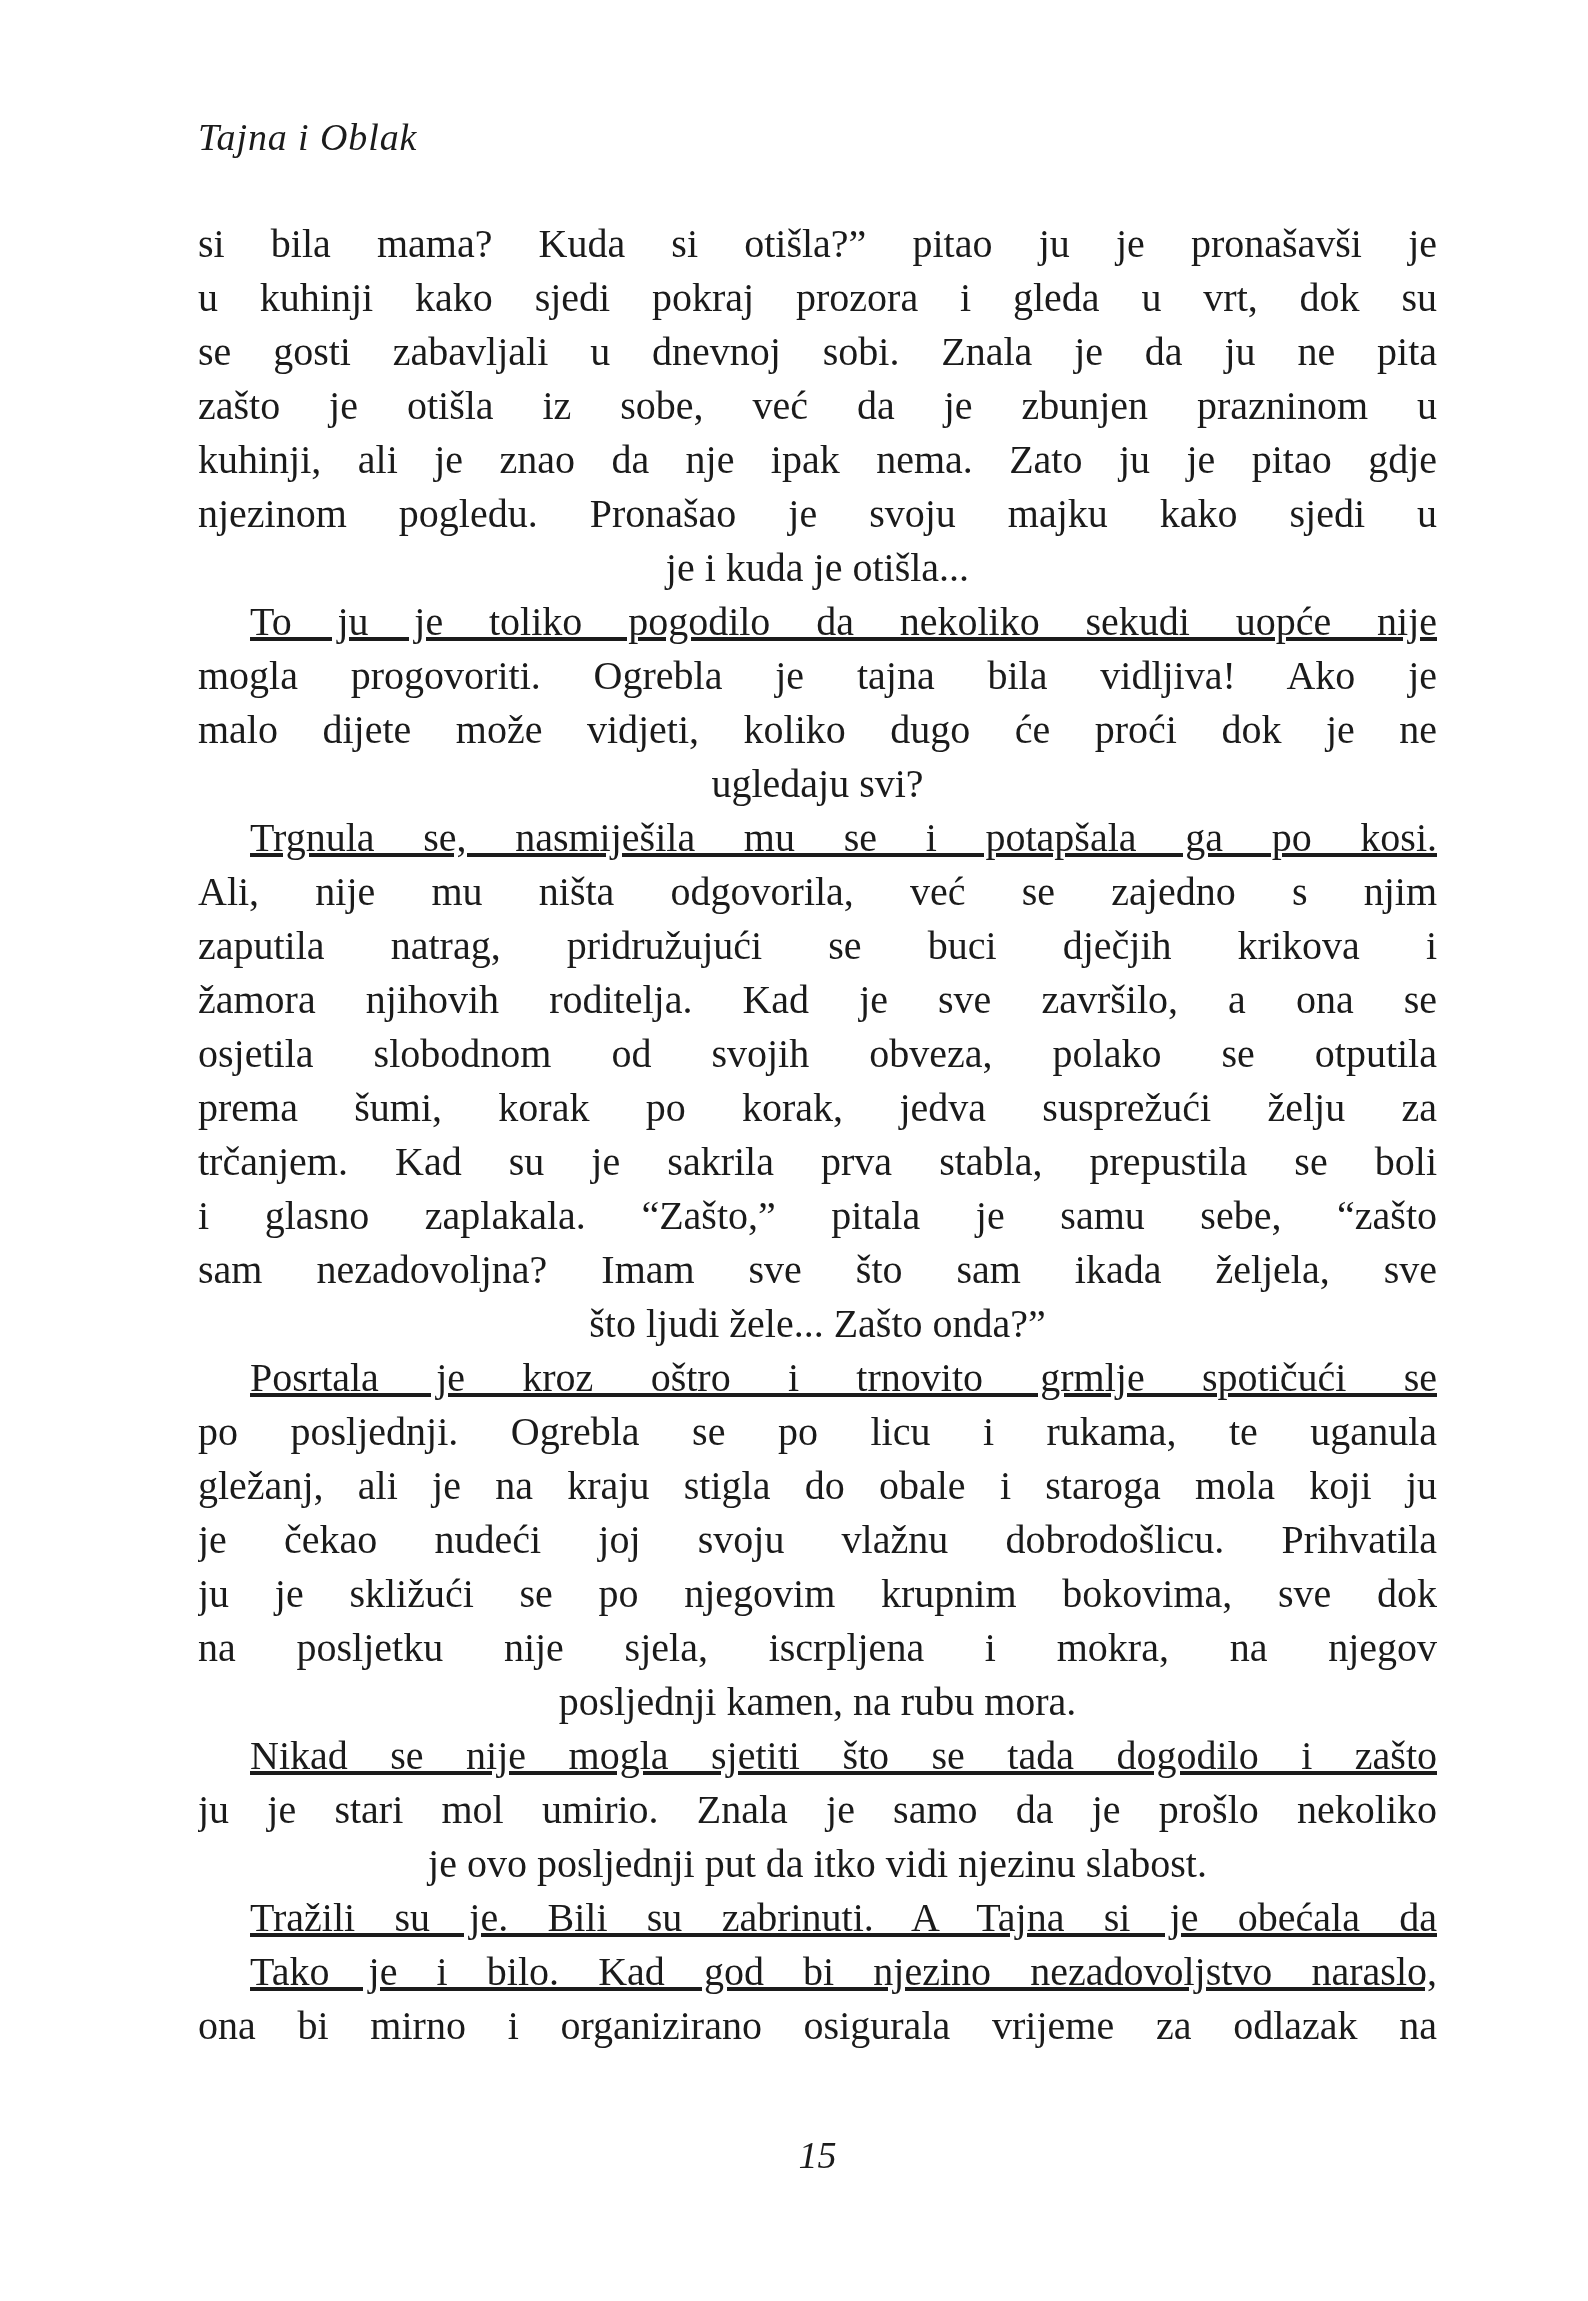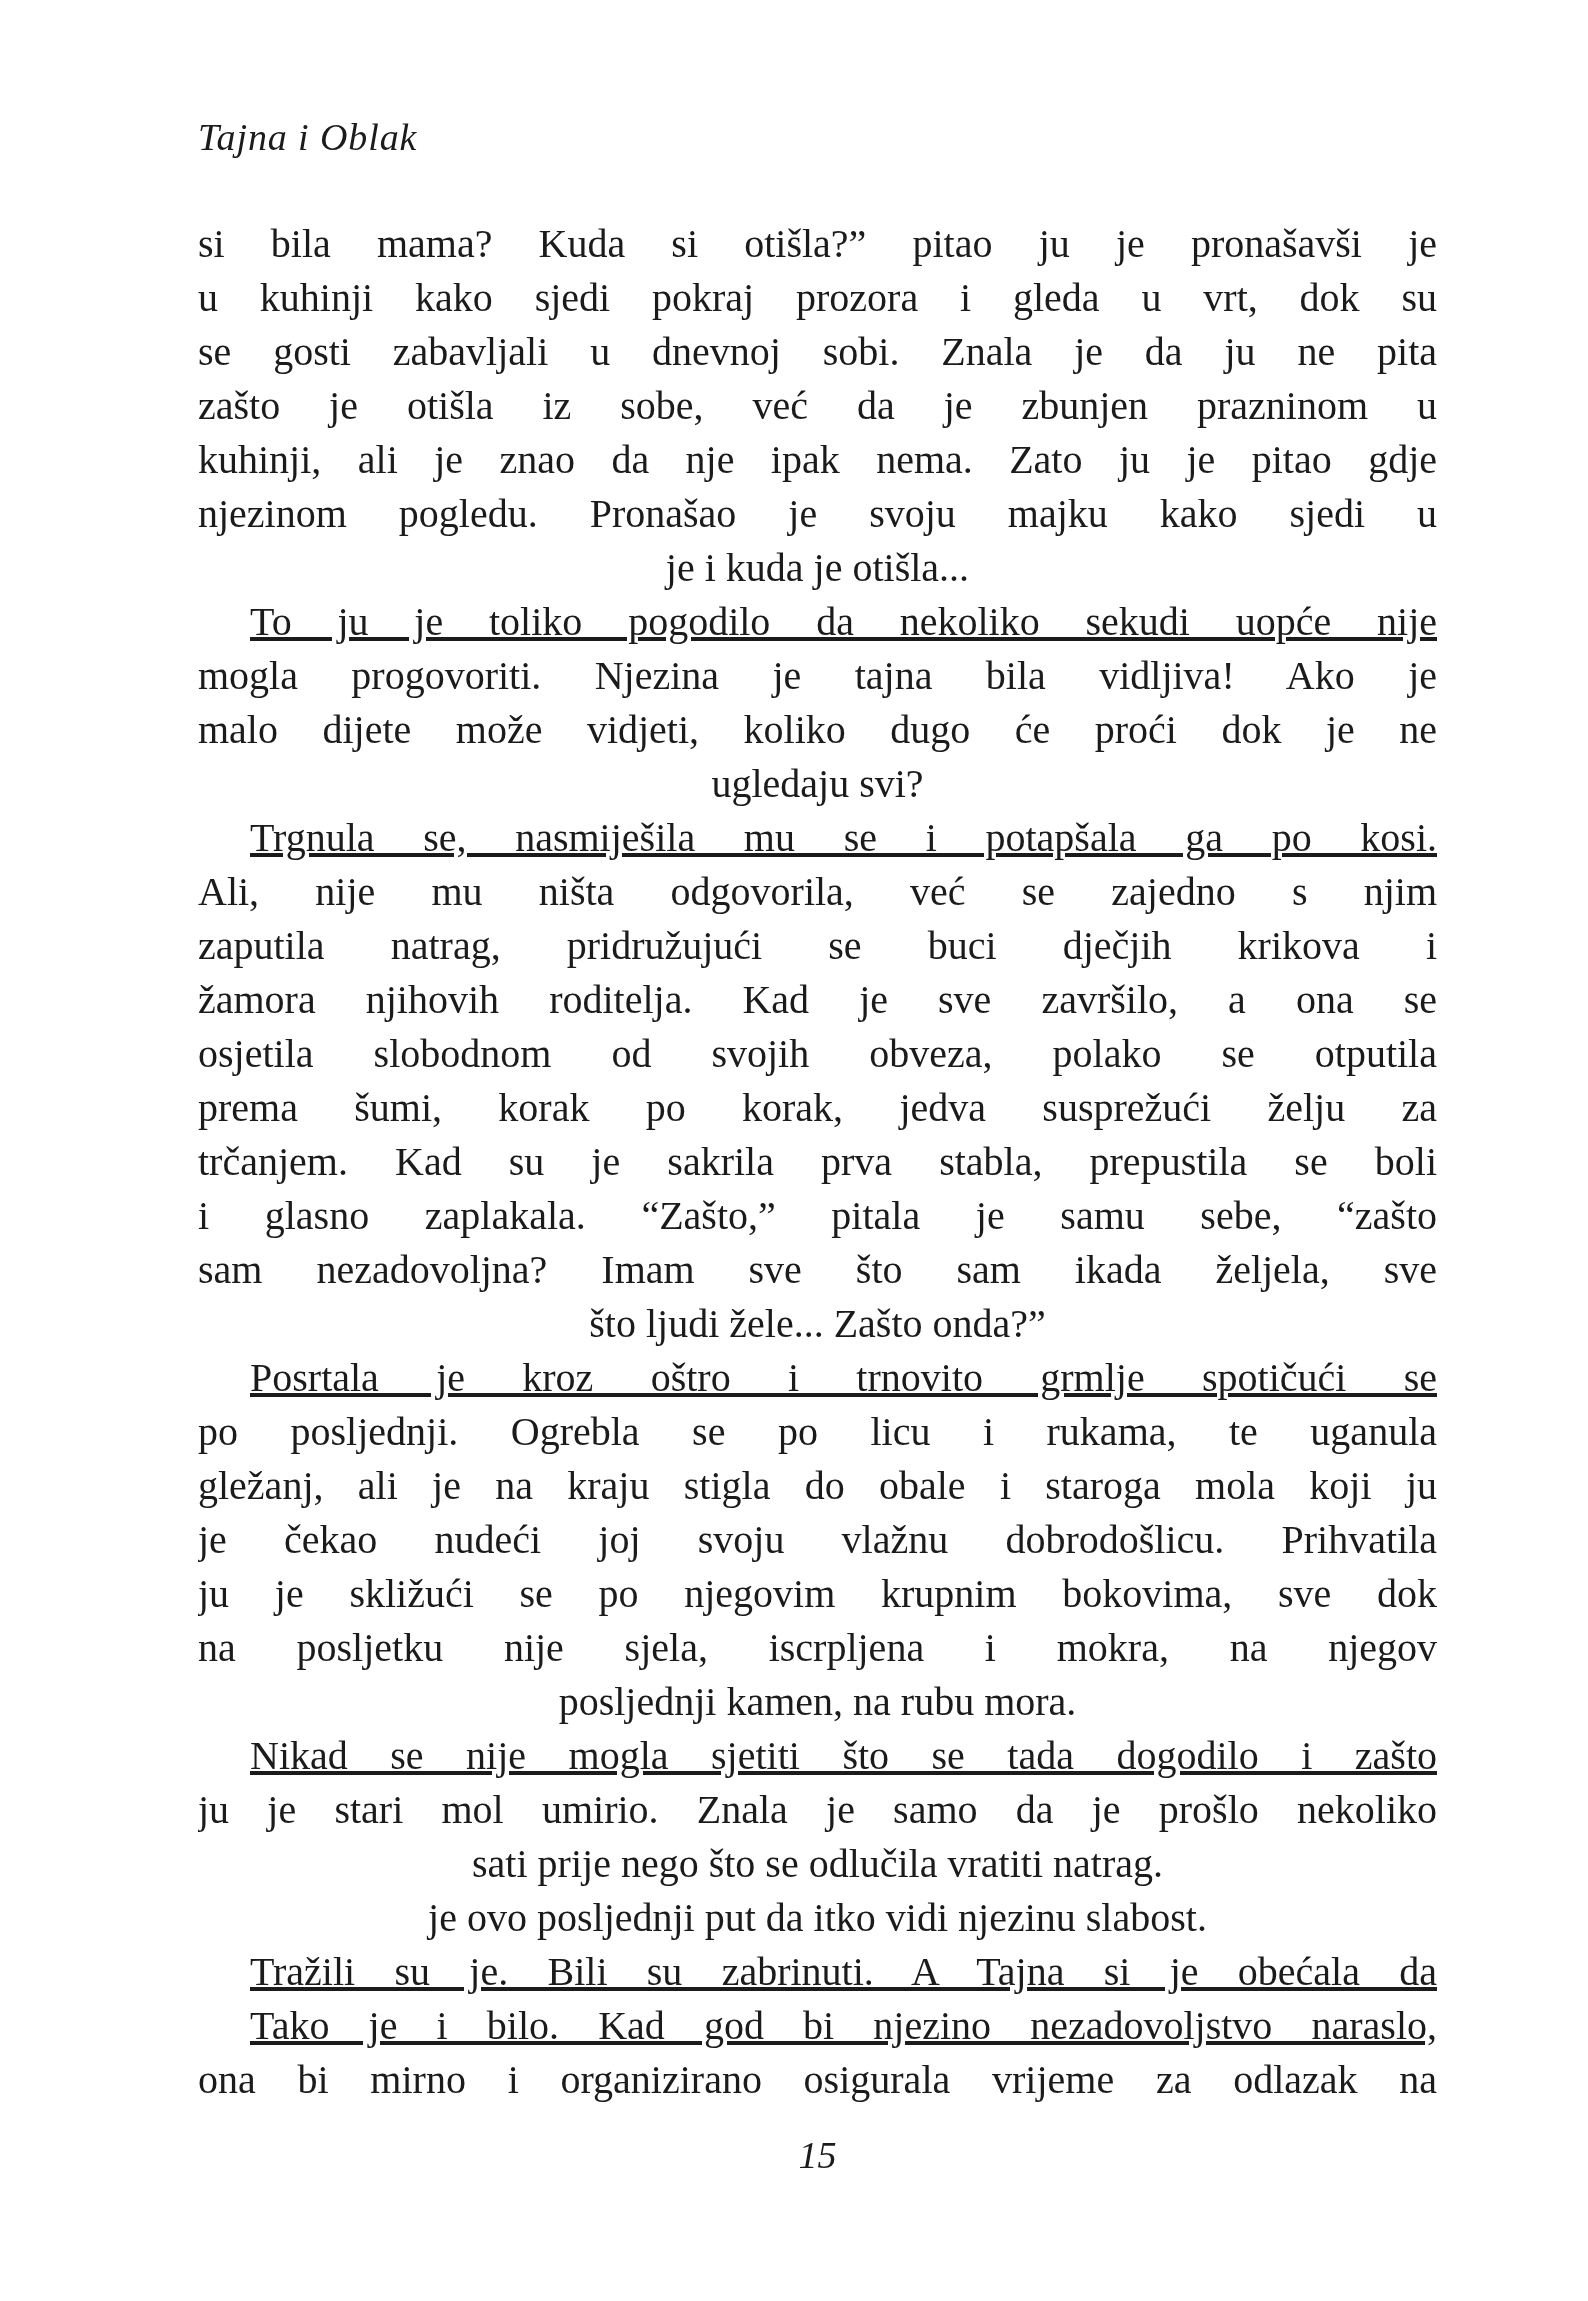--- a/index.html
+++ b/index.html
@@ -82,21 +82,21 @@
         <div class="line">si bila mama? Kuda si otišla?” pitao ju je pronašavši je</div>
         <div class="line">u kuhinji kako sjedi pokraj prozora i gleda u vrt, dok su</div>
         <div class="line">se gosti zabavljali u dnevnoj sobi. Znala je da ju ne pita</div>
         <div class="line">zašto je otišla iz sobe, već da je zbunjen prazninom u</div>
         <div class="line">kuhinji, ali je znao da nje ipak nema. Zato ju je pitao gdje</div>
         <div class="line">njezinom pogledu. Pronašao je svoju majku kako sjedi u</div>
         <div class="line no-justify">je i kuda je otišla...</div>
       </div>
       <div>
         <div class="line indent">To ju je toliko pogodilo da nekoliko sekudi uopće nije</div>
-        <div class="line">mogla progovoriti. Njezina je tajna bila vidljiva! Ako je</div>
+        <div class="line">mogla progovoriti. Ogrebla je tajna bila vidljiva! Ako je</div>
         <div class="line">malo dijete može vidjeti, koliko dugo će proći dok je ne</div>
         <div class="line no-justify">ugledaju svi?</div>
       </div>
       <div>
         <div class="line indent">Trgnula se, nasmiješila mu se i potapšala ga po kosi.</div>
         <div class="line">Ali, nije mu ništa odgovorila, već se zajedno s njim</div>
         <div class="line">zaputila natrag, pridružujući se buci dječjih krikova i</div>
         <div class="line">žamora njihovih roditelja. Kad je sve završilo, a ona se</div>
         <div class="line">osjetila slobodnom od svojih obveza, polako se otputila</div>
         <div class="line">prema šumi, korak po korak, jedva susprežući želju za</div>
@@ -110,21 +110,20 @@
         <div class="line">po posljednji. Ogrebla se po licu i rukama, te uganula</div>
         <div class="line">gležanj, ali je na kraju stigla do obale i staroga mola koji ju</div>
         <div class="line">je čekao nudeći joj svoju vlažnu dobrodošlicu. Prihvatila</div>
         <div class="line">ju je skližući se po njegovim krupnim bokovima, sve dok</div>
         <div class="line">na posljetku nije sjela, iscrpljena i mokra, na njegov</div>
         <div class="line no-justify">posljednji kamen, na rubu mora.</div>
       </div>
       <div>
         <div class="line indent">Nikad se nije mogla sjetiti što se tada dogodilo i zašto</div>
         <div class="line">ju je stari mol umirio. Znala je samo da je prošlo nekoliko</div>
-        <div class="line no-justify">sati prije nego što se odlučila vratiti natrag.</div>
       </div>
       <div>
         <div class="line no-justify">je ovo posljednji put da itko vidi njezinu slabost.</div>
         <div class="line indent">Tražili su je. Bili su zabrinuti. A Tajna si je obećala da</div>
       </div>
       <div>
         <div class="line indent">Tako je i bilo. Kad god bi njezino nezadovoljstvo naraslo,</div>
         <div class="line">ona bi mirno i organizirano osigurala vrijeme za odlazak na</div>
       </div>
     </div>

